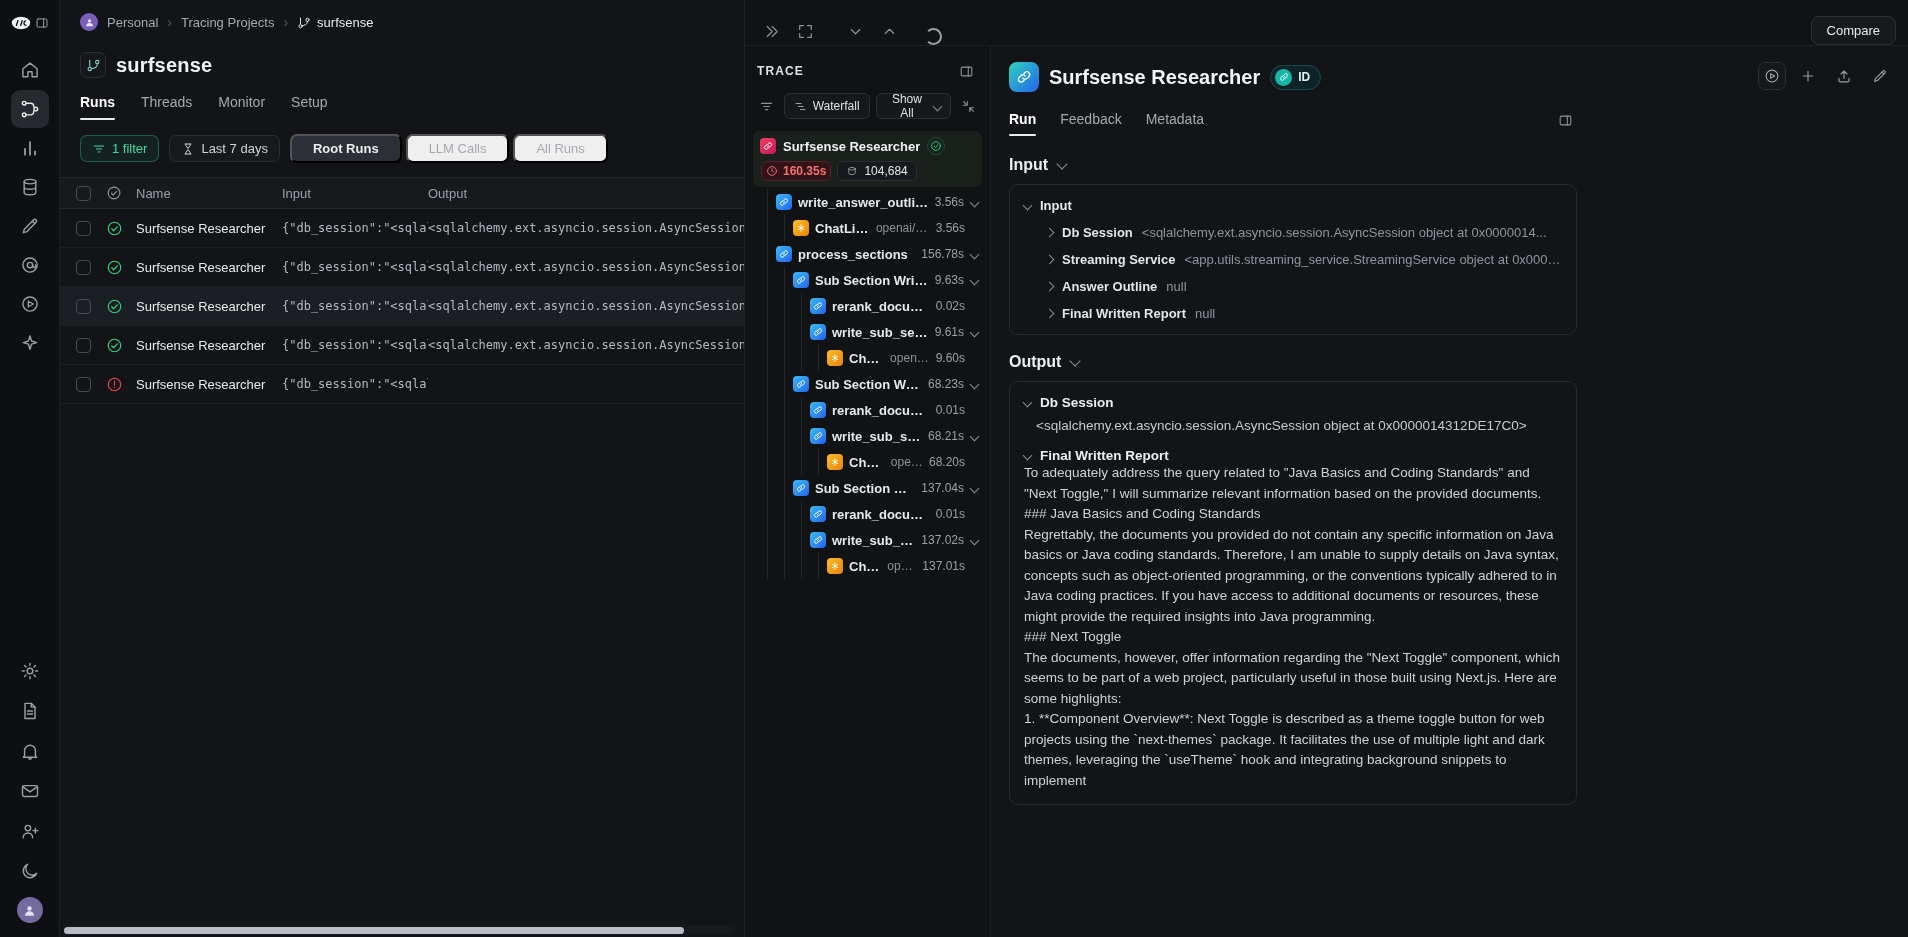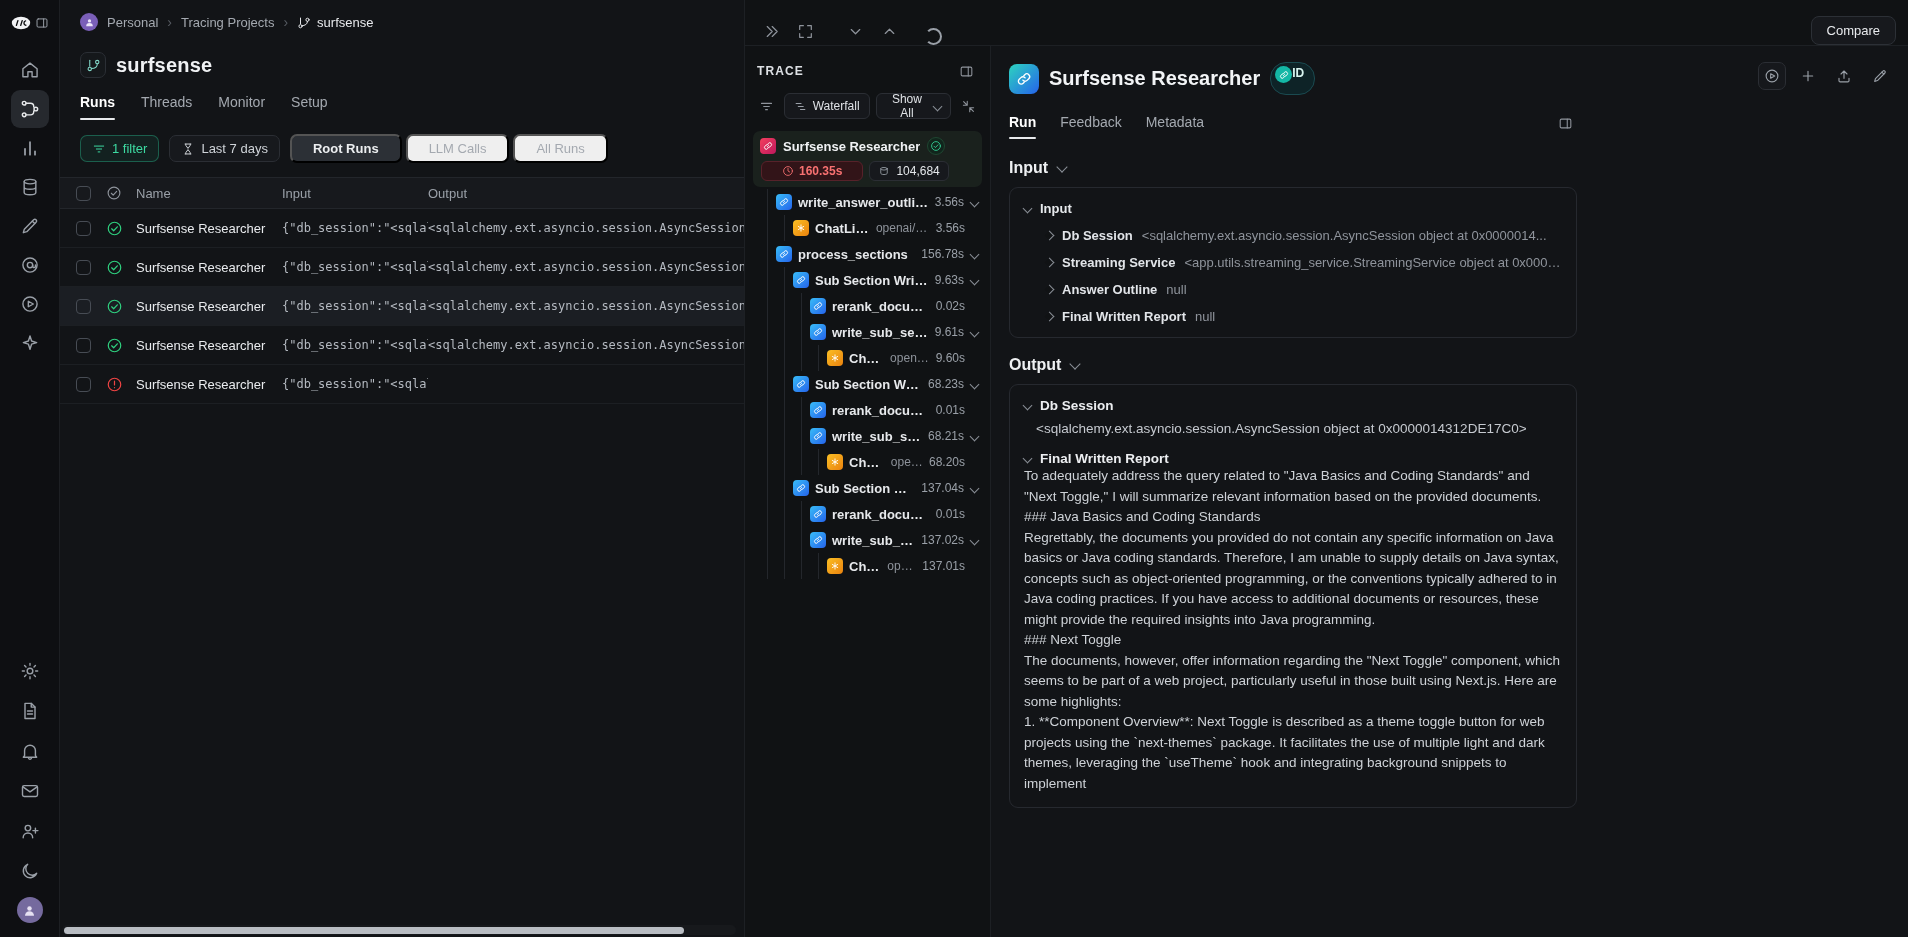--- a/index.html
+++ b/index.html
@@ -83,21 +83,21 @@
   .root-row{display:flex;align-items:center;gap:7px}
   .nicon{width:16px;height:16px;border-radius:4px;flex:none;display:flex;align-items:center;justify-content:center;color:#fff}
   .nicon .ic{width:10px;height:10px;stroke-width:2.4}
   .nicon.root{background:linear-gradient(135deg,#f43f5e,#be185d)}
   .nicon.chain{background:linear-gradient(135deg,#38bdf8,#2563eb)}
   .nicon.llm{background:linear-gradient(135deg,#fbbf24,#ea820e)}
   .root-name{font-size:13px;font-weight:700;color:#f0f2f4;white-space:nowrap;overflow:hidden;text-overflow:ellipsis}
   .root-check{width:18px;height:18px;border-radius:50%;background:#11251c;border:1px solid #1f4631;display:flex;align-items:center;justify-content:center;color:#34d399;flex:none}
   .root-check .ic{width:12px;height:12px}
   .badge-row{display:flex;gap:6px;margin-top:6px;padding-left:1px}
-  .badge-time{display:flex;align-items:center;gap:5px;background:#321418;border:1px solid #57222a;color:#f87171;font-size:12px;font-weight:700;padding:2px 20px;border-radius:6px}
+  .badge-time{display:flex;align-items:center;gap:5px;background:#321418;border:1px solid #57222a;color:#f87171;font-size:12px;font-weight:700;padding:2px 4px;border-radius:6px}
   .badge-time .ic{width:12px;height:12px}
   .badge-tok{display:flex;align-items:center;gap:6px;background:#17191d;border:1px solid #2b2e34;color:#e4e7ea;font-size:12px;padding:2px 8px;border-radius:6px}
   .badge-tok .ic{width:12px;height:12px;color:#9aa0a8}
   .node{display:flex;align-items:center;height:26px;padding:0 8px 0 10px;font-size:13px;color:#e7e9ec;cursor:pointer}
   .guide{width:17px;flex:none;align-self:stretch;position:relative}
   .guide::before{content:'';position:absolute;left:8px;top:0;bottom:0;border-left:1px solid #24272c}
   .node .nm{font-weight:600;margin-left:6px;white-space:nowrap;overflow:hidden;text-overflow:ellipsis}
   .node .mdl{color:#8d929a;font-size:12px;margin-left:7px;white-space:nowrap;overflow:hidden;text-overflow:ellipsis;flex:0 1 auto}
   .node .dur{margin-left:auto;color:#9aa0a8;font-size:12px;flex:none;padding-left:6px}
   .spacer13{width:13px;flex:none}
@@ -105,21 +105,21 @@
   .cv.down{transform:rotate(45deg)}
   .cv.right{transform:rotate(-45deg)}
   .node .cv{margin-left:7px}
 
   
   .detail{flex:1;position:relative;background:#121417;overflow:hidden;min-width:0}
   .detail-head{display:flex;align-items:center;gap:10px;padding:16px 18px 0}
   .detail-icon{width:30px;height:30px;border-radius:8px;background:linear-gradient(135deg,#2dd4bf,#2563eb);display:flex;align-items:center;justify-content:center;color:#fff;flex:none}
   .detail-icon .ic{width:16px;height:16px;stroke-width:2}
   .detail-title{font-size:20px;font-weight:700;color:#f2f4f6}
-  .id-pill{display:flex;background:#0e2327;border:1px solid #1a4a50;border-radius:16px;padding:3px 10px 11px 4px;cursor:pointer}
+  .id-pill{display:flex;align-items:center;gap:6px;background:#0e2327;border:1px solid #1a4a50;border-radius:16px;padding:3px 10px 3px 4px;cursor:pointer}
   .id-lnk{width:17px;height:17px;border-radius:50%;background:#14b8a6;display:flex;align-items:center;justify-content:center;color:#fff}
   .id-lnk .ic{width:10px;height:10px;stroke-width:2.4}
   .id-text{font-size:12px;font-weight:700;color:#d9f5f0}
   .detail-actions{position:absolute;right:14px;top:16px;display:flex;gap:8px}
   .act-btn{width:28px;height:28px;border-radius:7px;display:flex;align-items:center;justify-content:center;color:#9aa0a8;cursor:pointer}
   .act-btn.bordered{border:1px solid #2b2e34;background:#16181c}
   .act-btn .ic{width:16px;height:16px}
   .detail-tabs{display:flex;align-items:center;gap:24px;padding:0 18px;margin-top:16px;width:604px}
   .dtab{font-size:14px;color:#a4a9b0;padding-bottom:9px;position:relative;cursor:pointer}
   .dtab.active{color:#fff;font-weight:700}

